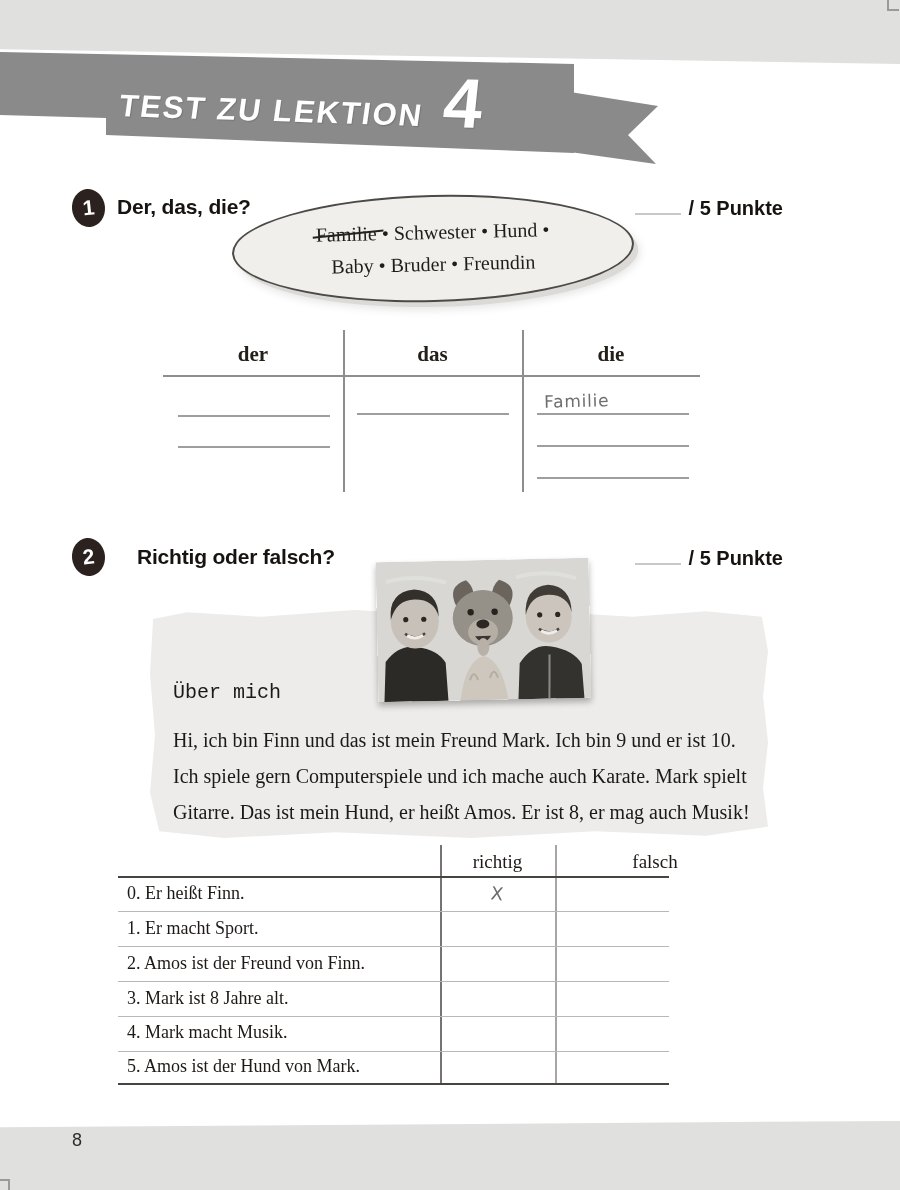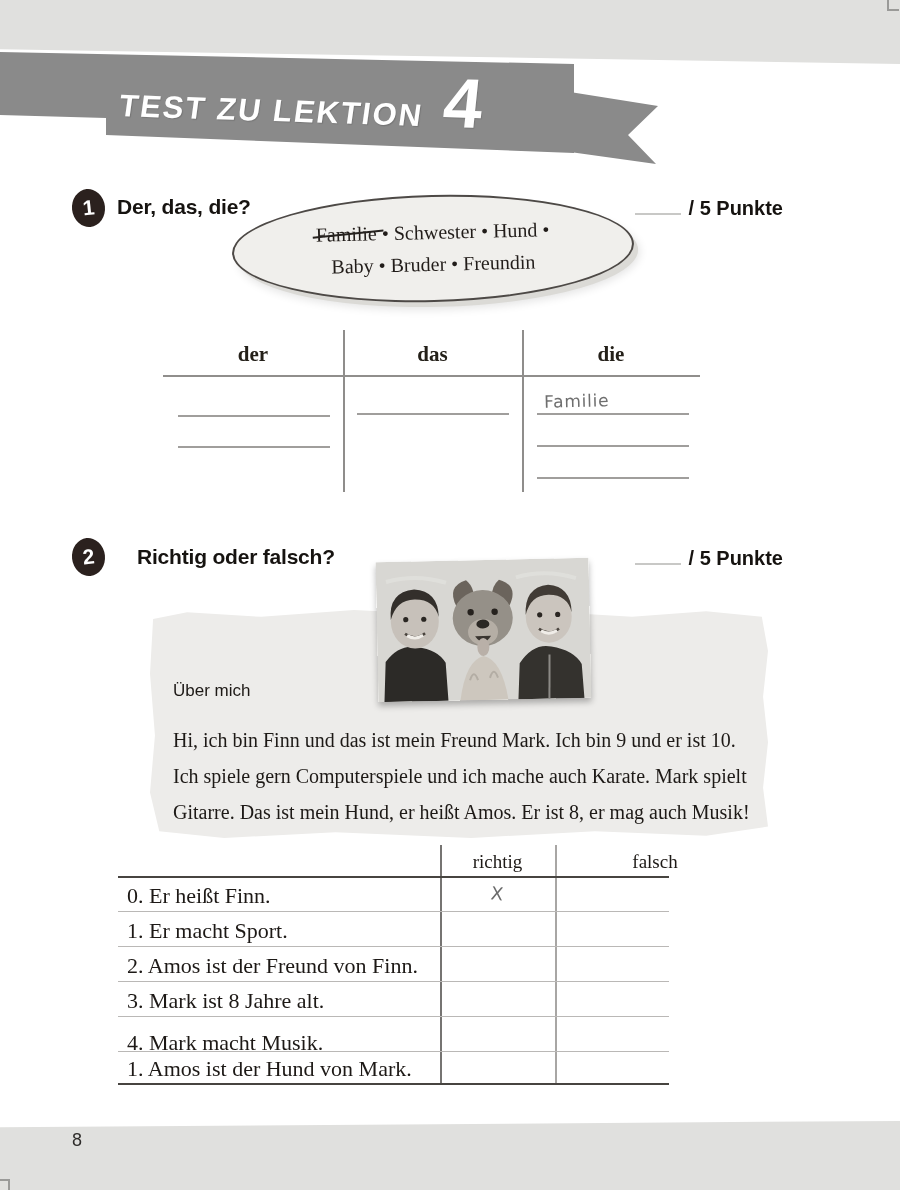--- a/index.html
+++ b/index.html
@@ -54,32 +54,32 @@
   .blank-line{height:1.5px;background:#a09e9c;}
   .handwriting{font-family:"DejaVu Sans", sans-serif;color:#6f6f6f;letter-spacing:0.8px;}
 
   
   .panel{left:150px;top:610px;width:618px;height:228px;background:#edecea;
     clip-path:polygon(0.5% 4%,6% 1%,18% 3%,33% 0%,48% 2%,63% 0.5%,78% 3%,90% 0.5%,99% 3%,
       100% 18%,99.2% 38%,100% 58%,99.2% 78%,100% 95%,90% 99%,72% 97%,52% 100%,
       30% 97.5%,12% 100%,1.5% 97%,0 80%,0.8% 55%,0 28%);}
   .photo{left:377px;top:560px;width:213px;height:140px;transform:rotate(-1.2deg);
     box-shadow:0 4px 6px rgba(0,0,0,0.28);}
-  .read-head{left:173px;top:681px;font-family:Liberation Sans, sans-serif;font-size:17px;color:#1d1916;}
+  .read-head{left:173px;top:681px;font-family:Liberation Mono, monospace;font-size:20px;color:#1d1916;}
   .read-lines{left:173px;top:722px;font-family:"Liberation Serif", serif;font-size:20px;
     color:#1d1916;line-height:36px;white-space:nowrap;}
 
   
   .t2{left:118px;top:845px;width:551px;height:240px;font-family:"Liberation Serif", serif;color:#1d1916;}
   .t2 .colhdr{top:6px;text-align:center;font-size:19px;}
   .t2 .v1{left:322px;top:0;width:1.5px;height:240px;background:#767472;}
   .t2 .v2{left:437px;top:0;width:1.5px;height:240px;background:#a8a6a4;}
   .t2 .dark{left:0;width:551px;height:2px;background:#474440;}
   .t2 .sep{left:0;width:551px;height:1.2px;background:#bab8b6;}
-  .t2 .rowlbl{left:9px;font-size:22px;white-space:nowrap;}
+  .t2 .rowlbl{left:9px;font-size:18px;white-space:nowrap;}
   .t2 .cell{width:115px;height:32px;text-align:center;}
   .xmark{font-family:"DejaVu Sans", sans-serif;font-size:18px;color:#6b6b6b;transform:rotate(6deg);display:inline-block;}
 
   .page-num{left:72px;top:1130px;font-size:18px;color:#2e2c2a;}
 </style>
 </head>
 <body>
 
 <div class="abs top-band"></div>
 <div class="abs bottom-band"></div>
@@ -194,22 +194,22 @@
   <div class="abs sep" style="top:101px;"></div>
   <div class="abs sep" style="top:136px;"></div>
   <div class="abs sep" style="top:171px;"></div>
   <div class="abs sep" style="top:206px;"></div>
   <div class="abs dark" style="top:238px;"></div>
 
   <div class="abs rowlbl" style="top:38px;">0. Er heißt Finn.</div>
   <div class="abs rowlbl" style="top:73px;">1. Er macht Sport.</div>
   <div class="abs rowlbl" style="top:108px;">2. Amos ist der Freund von Finn.</div>
   <div class="abs rowlbl" style="top:143px;">3. Mark ist 8 Jahre alt.</div>
-  <div class="abs rowlbl" style="top:177px;margin-top:8px;">4. Mark macht Musik.</div>
-  <div class="abs rowlbl" style="top:211px;">1. Amos ist der Hund von Mark.</div>
+  <div class="abs rowlbl" style="top:177px;">4. Mark macht Musik.</div>
+  <div class="abs rowlbl" style="top:211px;">5. Amos ist der Hund von Mark.</div>
 
   <div class="abs cell" style="left:322px;top:38px;"><span class="xmark">X</span></div>
   <div class="abs cell" style="left:437px;top:38px;"></div>
   <div class="abs cell" style="left:322px;top:73px;"></div>
   <div class="abs cell" style="left:437px;top:73px;"></div>
   <div class="abs cell" style="left:322px;top:108px;"></div>
   <div class="abs cell" style="left:437px;top:108px;"></div>
   <div class="abs cell" style="left:322px;top:143px;"></div>
   <div class="abs cell" style="left:437px;top:143px;"></div>
   <div class="abs cell" style="left:322px;top:177px;"></div>

